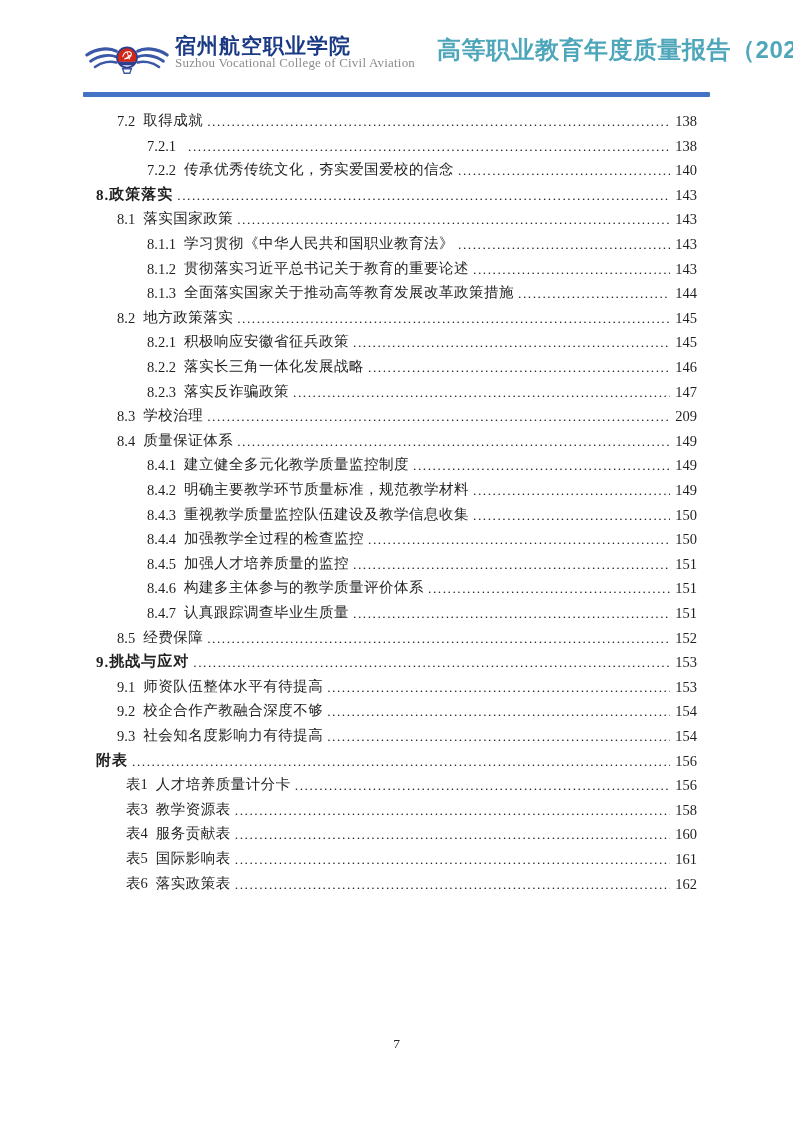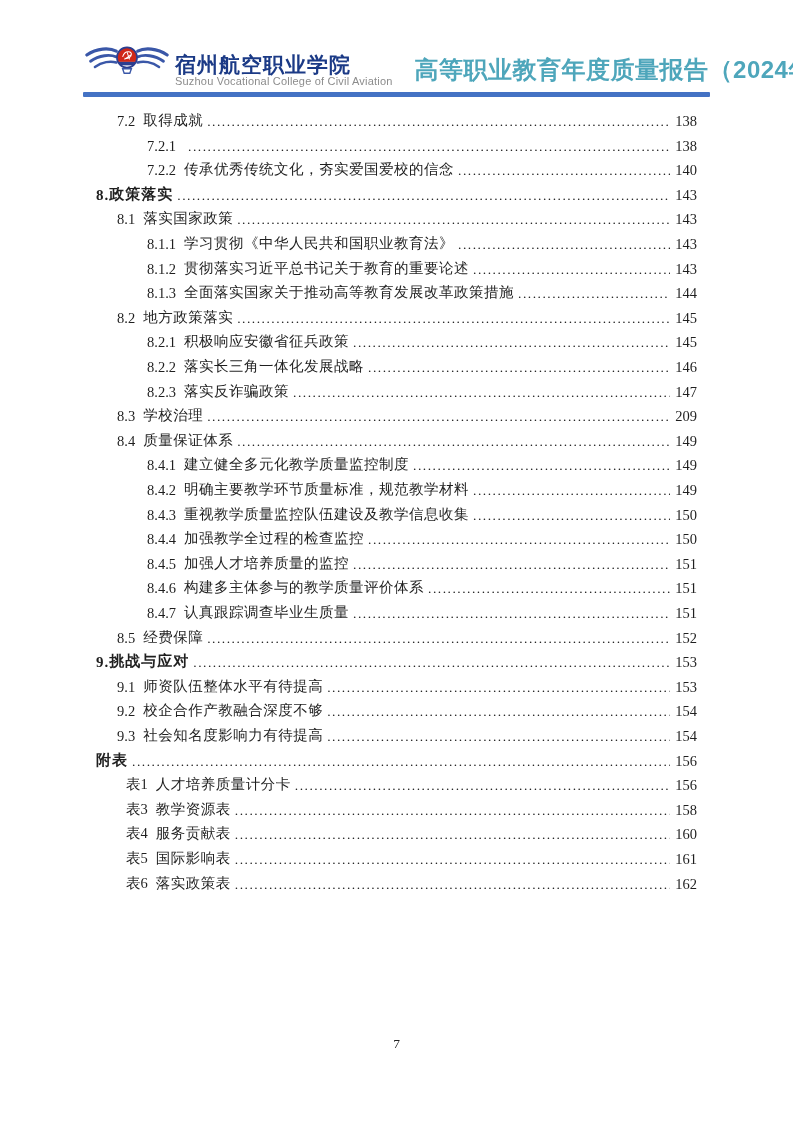--- a/index.html
+++ b/index.html
@@ -8,31 +8,31 @@
     width: 793px;
     height: 1122px;
     background: #ffffff;
     font-family: "Liberation Serif", "DejaVu Serif", serif;
     color: #1f1f1f;
     overflow: hidden;
     box-sizing: border-box;
     padding: 34px 83px 0 83px;
   }
   
-  .hdr { display: flex; align-items: flex-end; height: 52px; }
+  .hdr { display: flex; align-items: flex-start; height: 52px; }
   .logo-svg { width: 88px; height: 52px; flex: 0 0 auto; }
   .name-block { margin-left: 4px; flex: 0 0 auto; }
   .school-zh {
     font-family: "Liberation Sans", "DejaVu Sans", sans-serif;
     font-weight: bold; font-size: 21px; letter-spacing: 1px;
     line-height: 24px;
   }
   .school-en {
-    font-family: Liberation Sans, sans-serif;
-    font-size: 11px; line-height: 9px; letter-spacing: 0.2px;
+    font-family: Liberation Serif, serif;
+    font-size: 13px; line-height: 9px; letter-spacing: 0.2px;
   }
   .report-title {
     font-family: "Liberation Sans", "DejaVu Sans", sans-serif;
     font-weight: bold; font-size: 24px; letter-spacing: 0.5px;
     margin-left: 22px; white-space: nowrap;
   }
   .hdr-rule { height: 4.5px; margin-top: 6px; border-radius: 1px; }
   
   .toc { margin: 9px 0 0 13px; width: 601px; }
   .toc-row {

